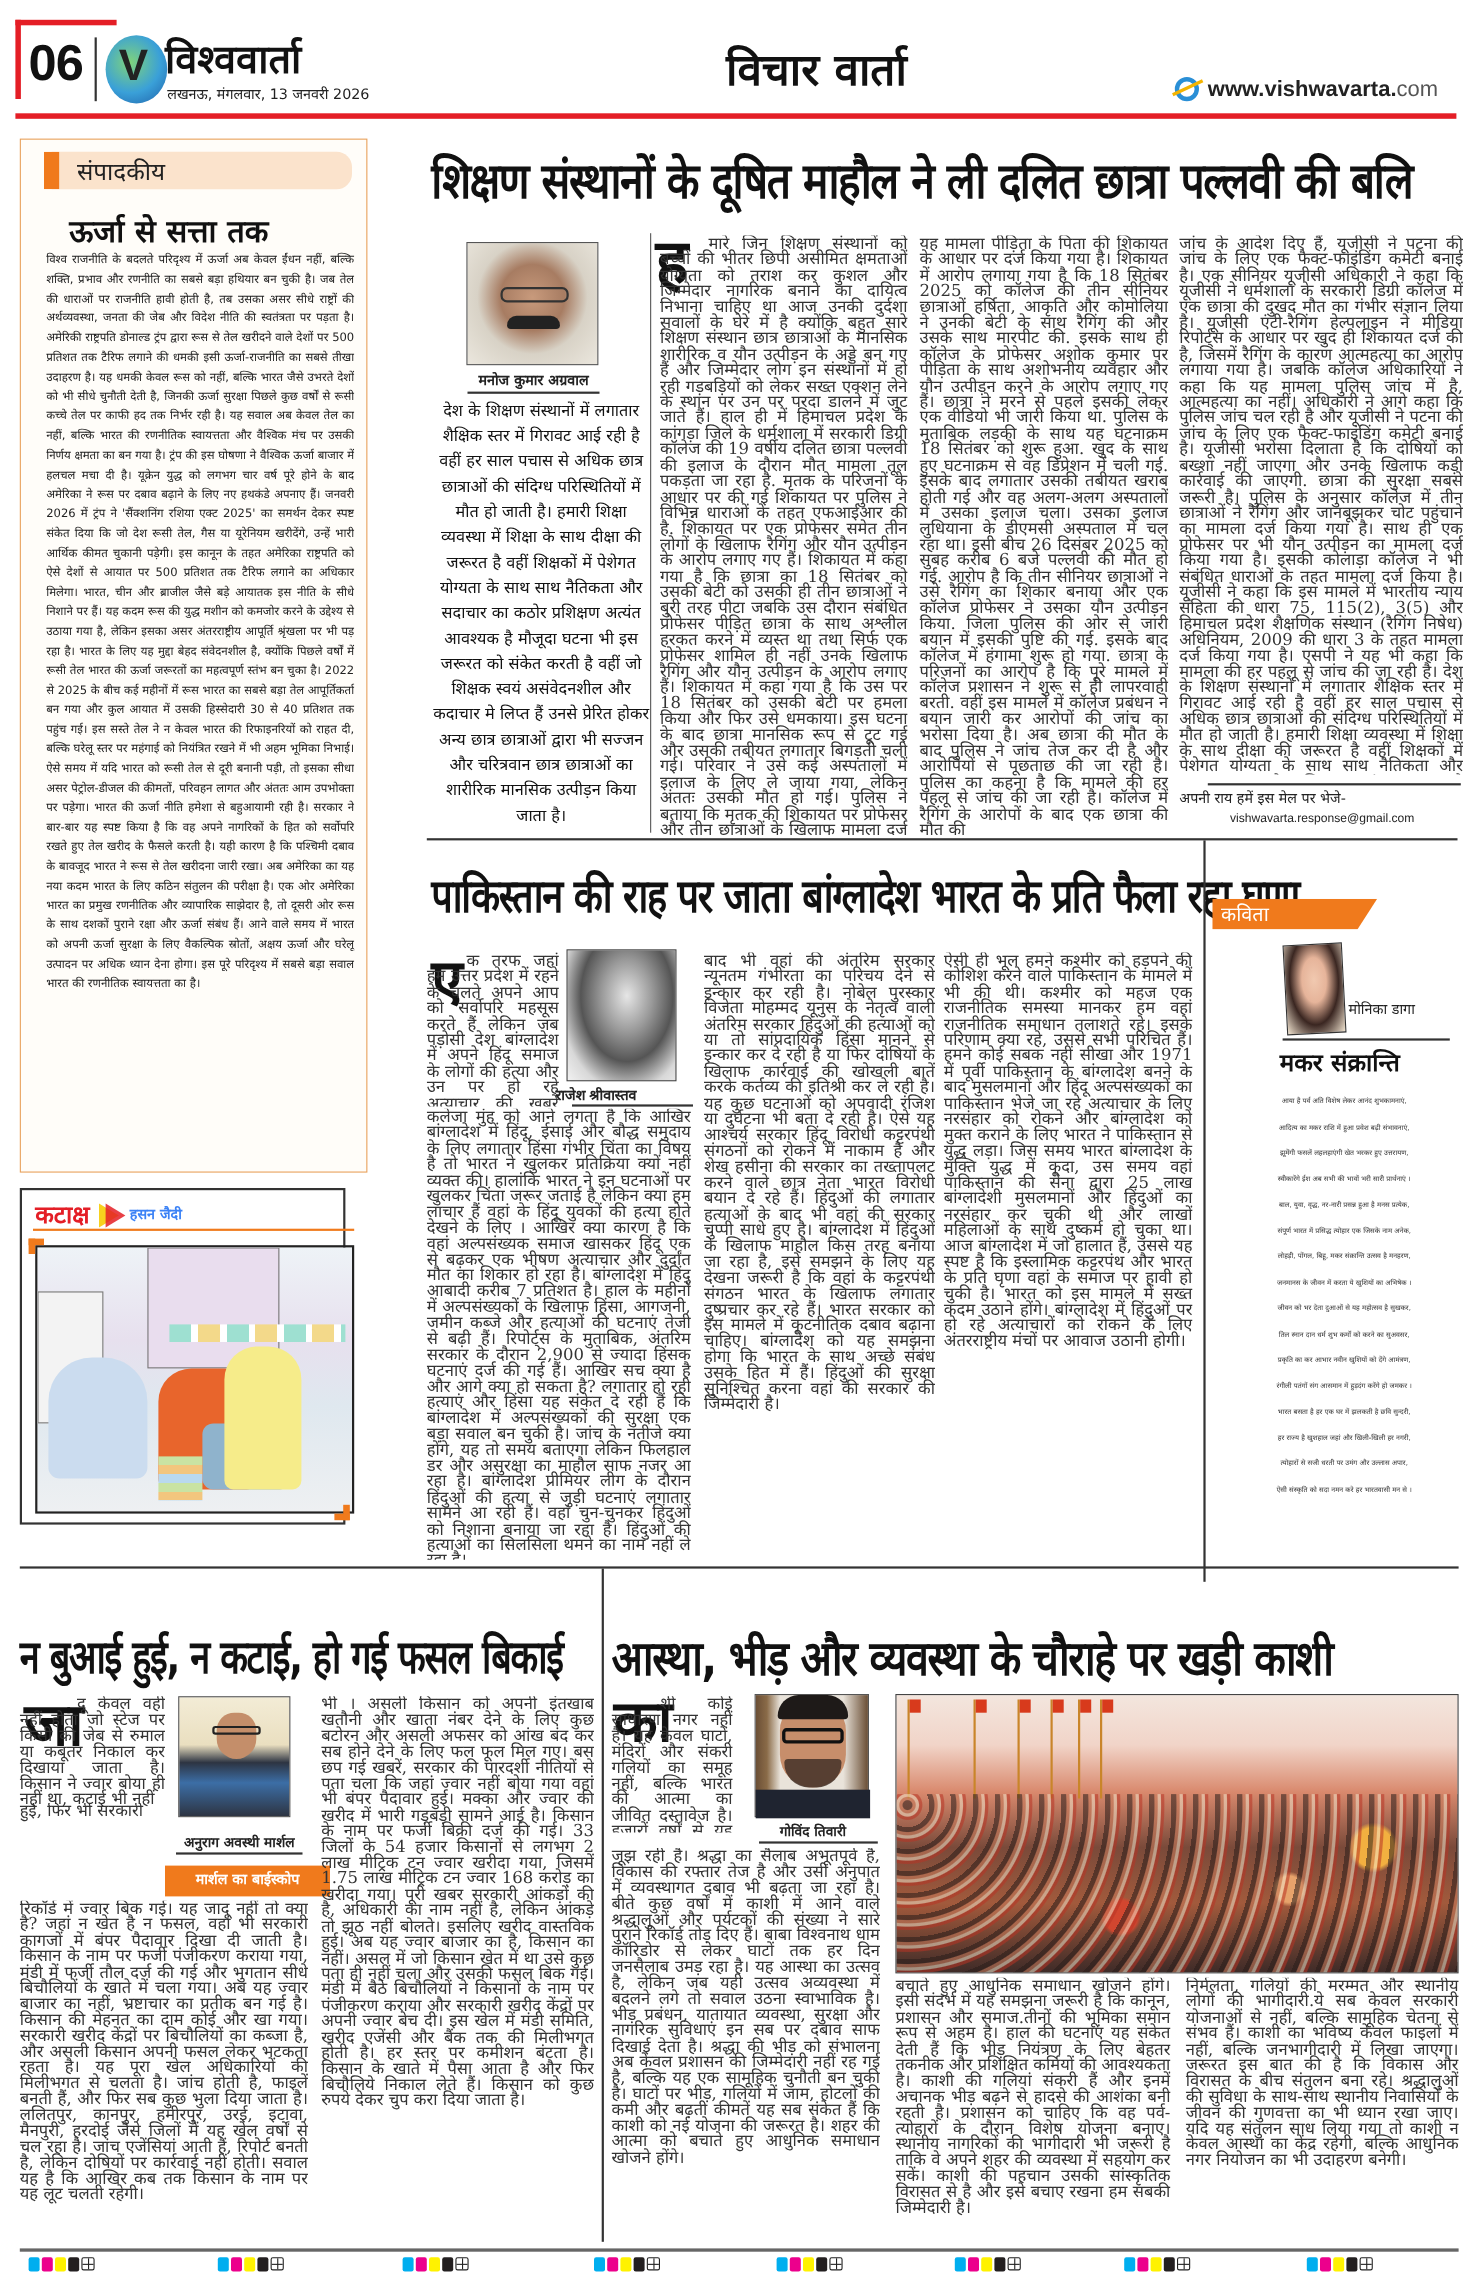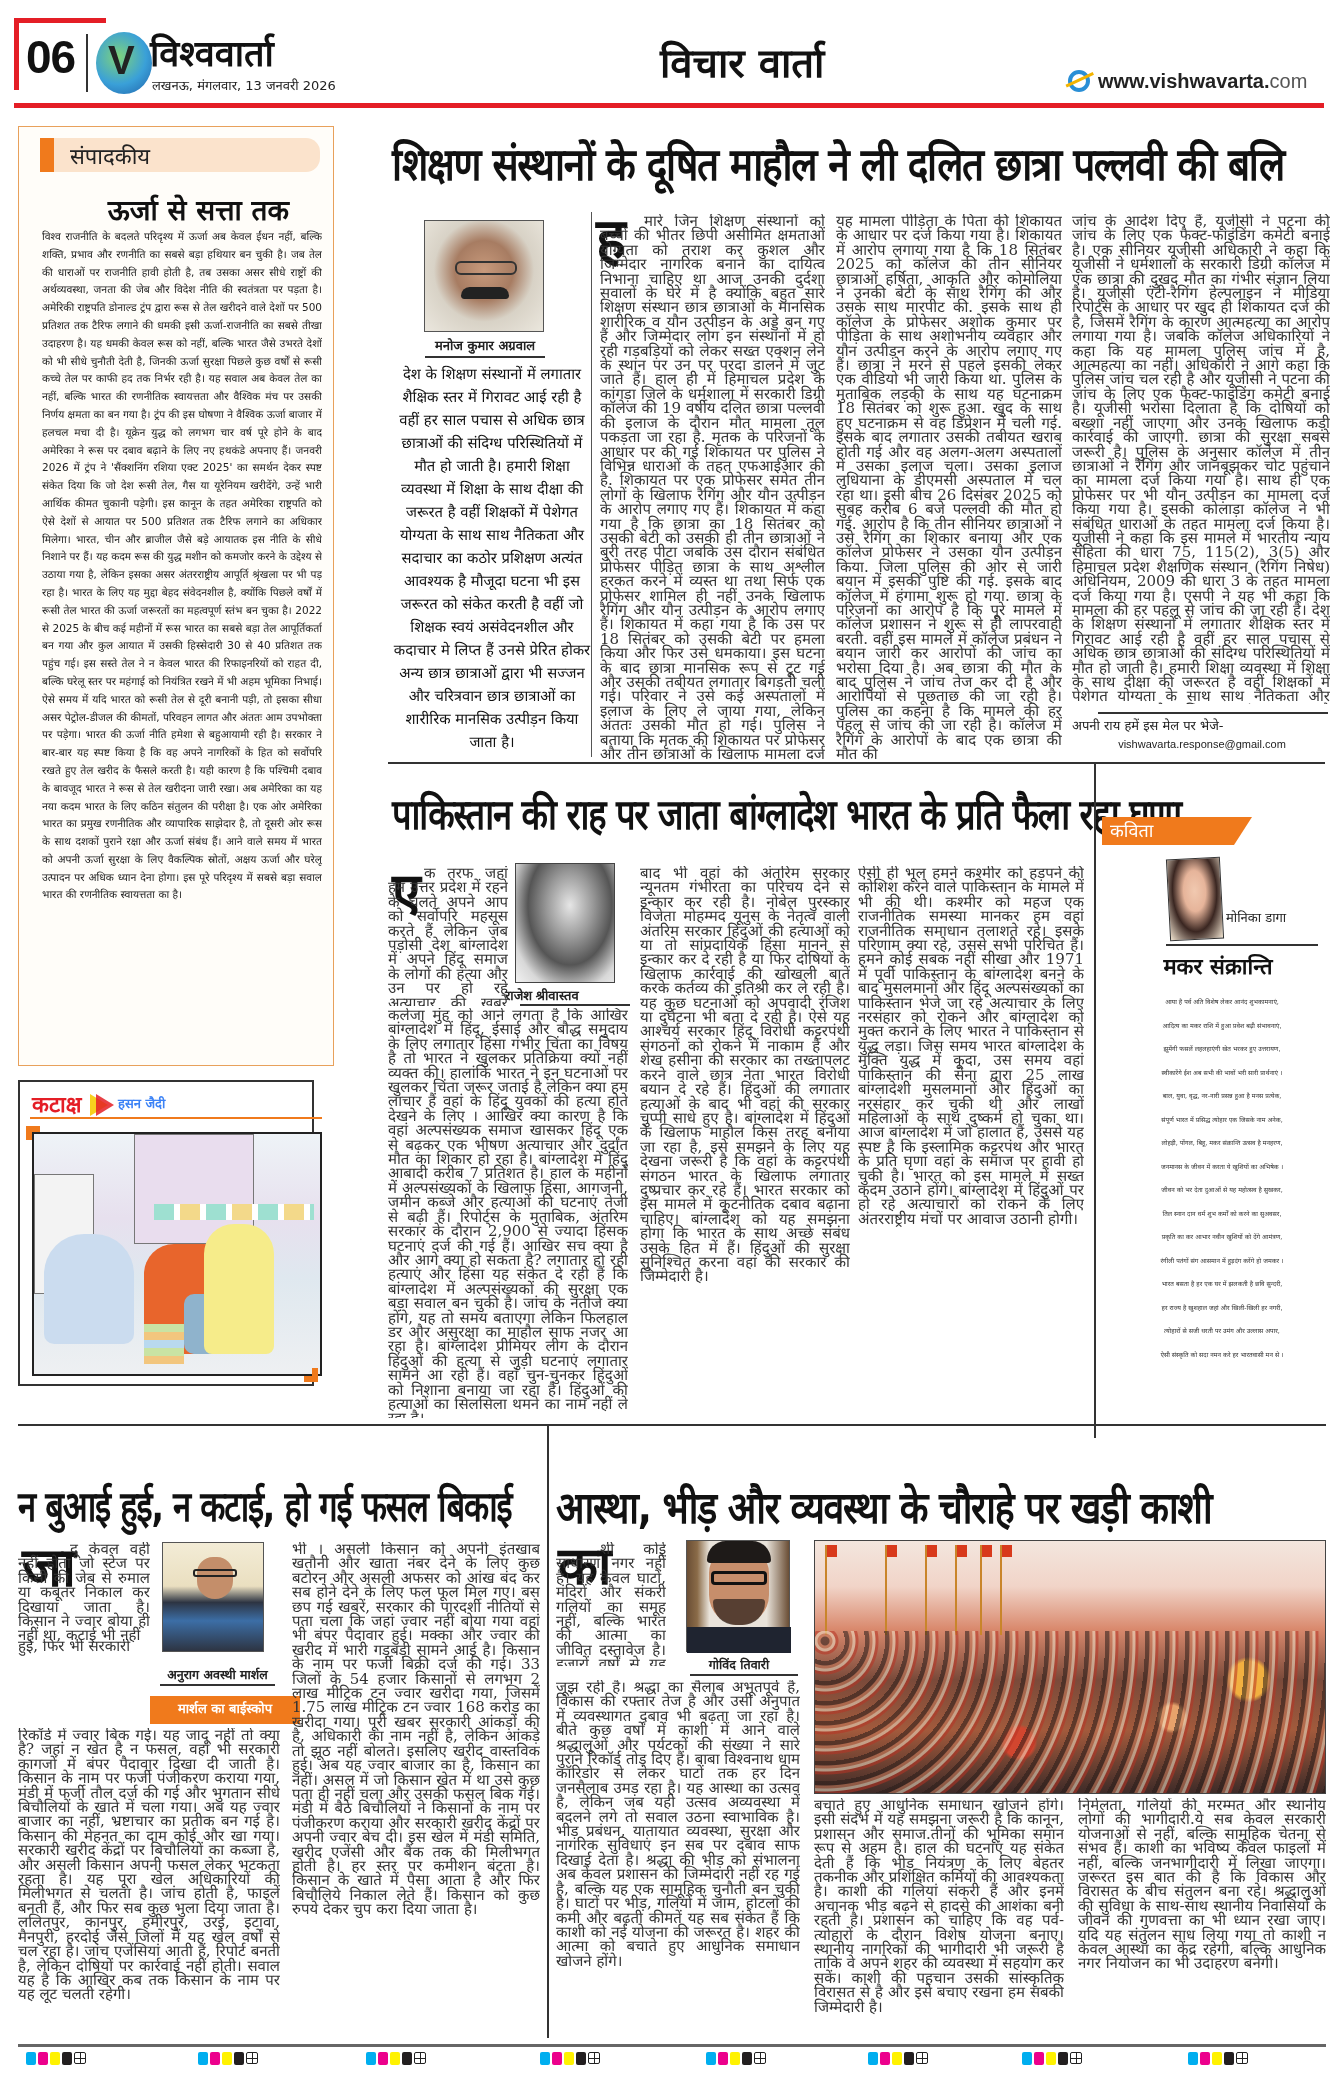--- a/index.html
+++ b/index.html
@@ -17,21 +17,21 @@
   .ie-icon { left: 1068px; top: 70px; width: 22px; height: 22px; border-radius: 50%; border: 4px solid #2a8fd6; }
   .ie-icon::after { content: ""; position: absolute; left: -6px; top: 4px; width: 30px; height: 6px; border-top: 3px solid #f4b400; transform: rotate(-25deg); }
   .website { left: 1098px; top: 70px; font-family: "Liberation Sans", sans-serif; font-size: 20px; font-weight: bold; color: #222; }
   .website .tld { color: #555; font-weight: normal; }
   .mast-rule { left: 14px; top: 103px; width: 1310px; height: 5px; background: #e41e26; }
 
   
   .editorial-box { left: 18px; top: 126px; width: 316px; height: 940px; border: 1.5px solid #e8a15c; background: #fffdf9; }
   .ed-tab { left: 40px; top: 138px; width: 280px; height: 34px; background: #fbe3cc; border-radius: 0 14px 14px 0; border-left: 14px solid #f07a1c; }
   .ed-tab-label { left: 70px; top: 140px; font-family: "DejaVu Sans", sans-serif; font-size: 22px; color: #222; }
-  .ed-title { left: 18px; top: 190px; width: 271px; text-align: right; font-family: "DejaVu Sans", sans-serif; font-size: 28px; font-weight: bold; color: #111; }
+  .ed-title { left: 18px; top: 190px; width: 271px; text-align: center; font-family: "DejaVu Sans", sans-serif; font-size: 28px; font-weight: bold; color: #111; }
   .ed-body { left: 42px; top: 228px; width: 280px; font-family: "DejaVu Sans", sans-serif; font-size: 10.5px; line-height: 17.8px; text-align: justify; color: #222; }
 
   
   .kataksh-box { left: 18px; top: 1080px; width: 296px; height: 306px; border: 2px solid #333; }
   .kataksh-label { left: 32px; top: 1088px; font-family: "DejaVu Sans", sans-serif; font-size: 22px; font-weight: bold; color: #e41e26; }
   .kataksh-arrow { left: 90px; top: 1094px; width: 0; height: 0; border-top: 11px solid transparent; border-bottom: 11px solid transparent; border-left: 18px solid #f7d11e; }
   .kataksh-arrow2 { left: 96px; top: 1094px; width: 0; height: 0; border-top: 11px solid transparent; border-bottom: 11px solid transparent; border-left: 18px solid #e41e26; opacity: .85; }
   .cartoonist { left: 118px; top: 1094px; font-family: "DejaVu Sans", sans-serif; font-size: 13px; font-weight: bold; color: #3b82f6; }
   .kataksh-rule { left: 30px; top: 1117px; width: 292px; height: 2px; background: #f07a1c; }
   .cartoon { left: 32px; top: 1132px; width: 290px; height: 244px; border: 2px solid #222; background: linear-gradient(180deg,#eef3f7 0%,#e7e0ee 35%,#dfe8ef 60%,#eef0f2 100%); overflow: hidden; }

